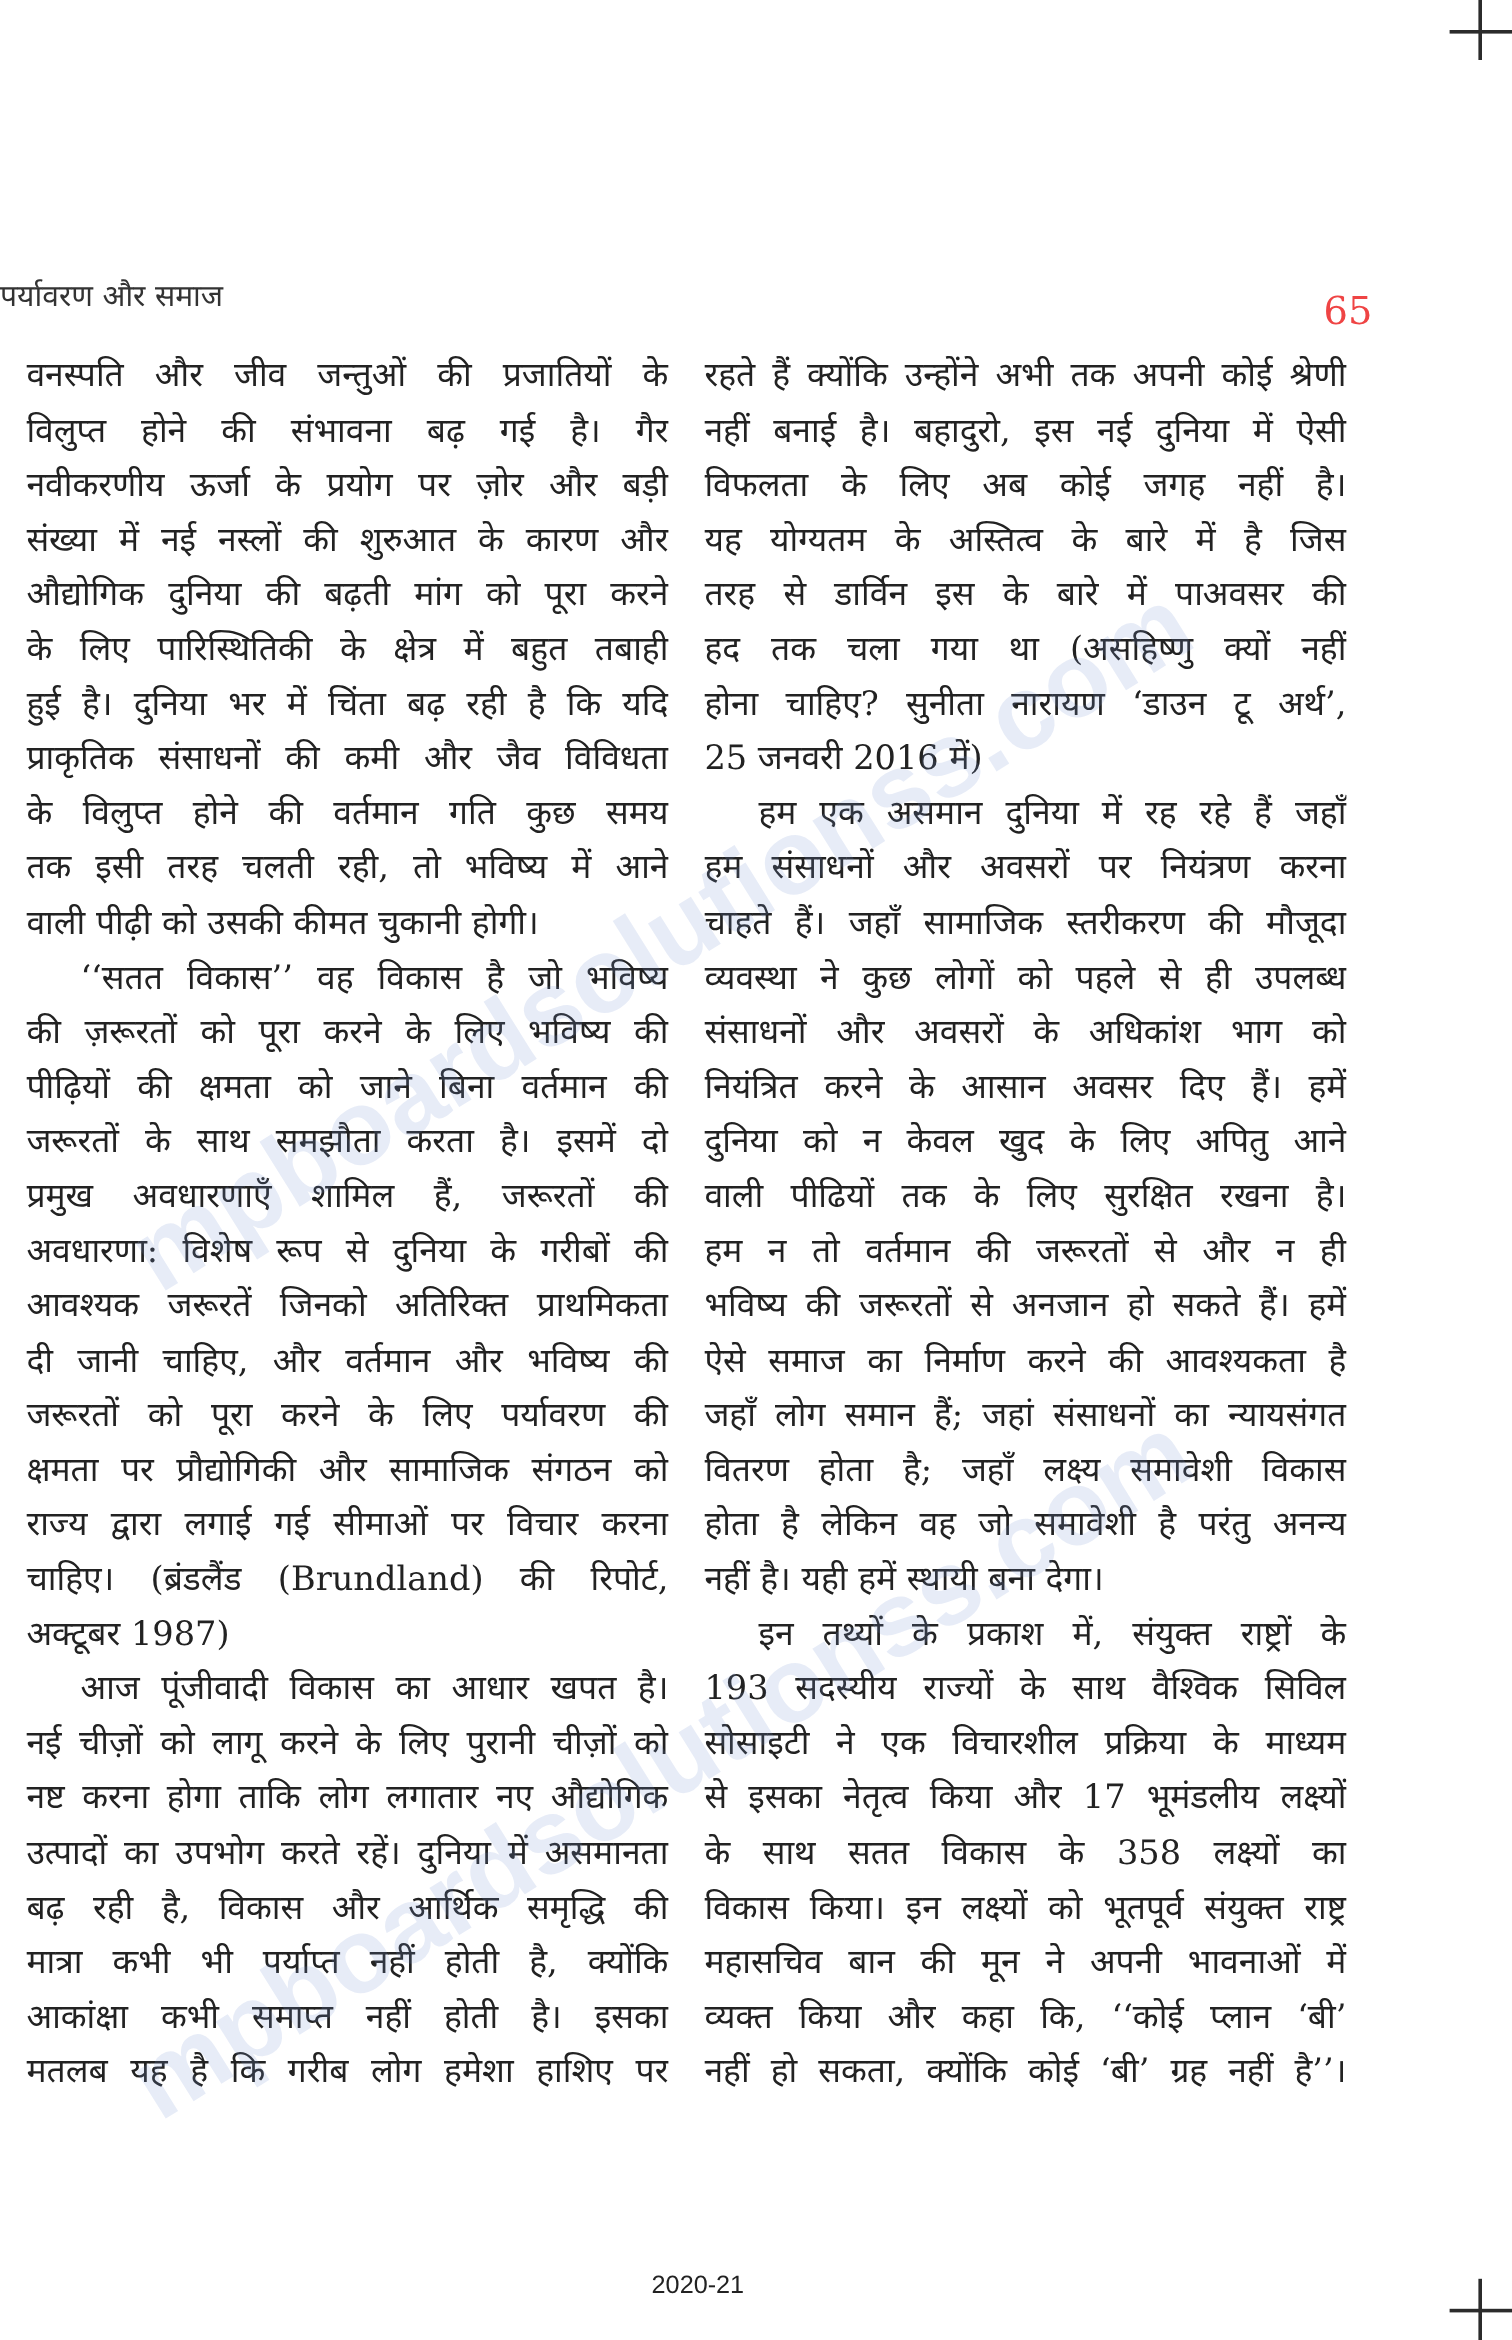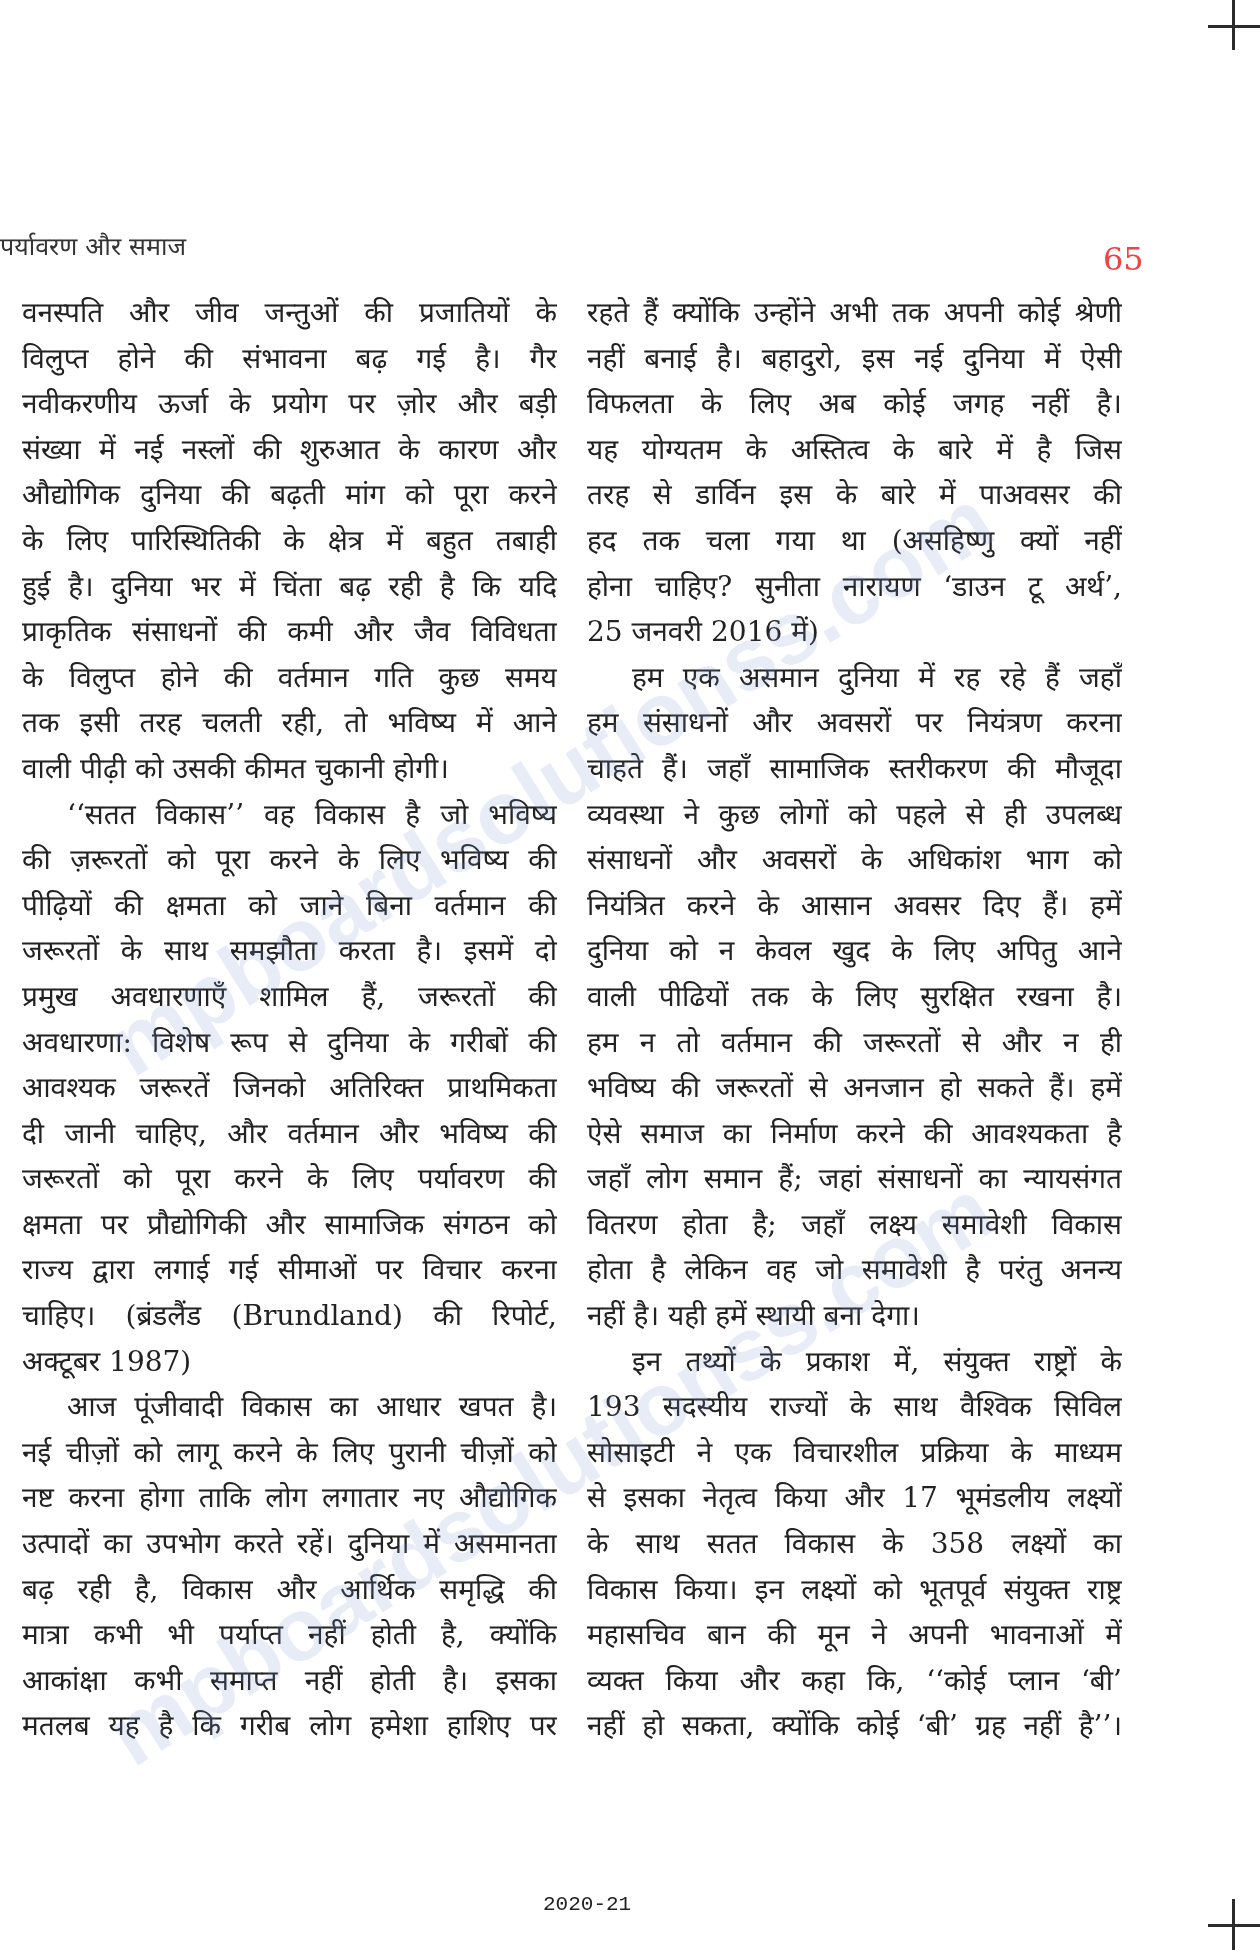--- a/index.html
+++ b/index.html
@@ -8,21 +8,21 @@
   .crop{position:absolute;background:#2b2b2b;}
   .header-title{position:absolute;left:0;top:228px;font-size:25px;color:#333;}
   .page-num{position:absolute;left:1103px;top:240px;font-size:32px;color:#ef4444;}
   .col{position:absolute;top:290px;width:535px;padding-left:22px;}
   .col.left{left:0;}
   .col.right{left:565px;}
   .line{height:45.6px;line-height:45.6px;font-size:28px;white-space:nowrap;
         text-align:justify;text-align-last:justify;overflow:hidden;letter-spacing:0px;}
   .line.last{text-align-last:left;}
   .line.indent{padding-left:45px;}
-  .footer{position:absolute;left:543px;top:1893px;font-family:Liberation Mono, monospace;font-size:21px;color:#222;}
+  .footer{position:absolute;left:543px;top:1893px;font-family:Liberation Sans, sans-serif;font-size:21px;color:#222;}
   .watermark{position:absolute;font-family:"Liberation Sans",sans-serif;font-weight:bold;
              color:rgba(120,150,210,0.18);font-size:88px;transform-origin:left top;pointer-events:none;white-space:nowrap;}
 </style>
 </head>
 <body>
 
 <div class="crop" style="left:1232px;top:0;width:3px;height:50px;"></div>
 <div class="crop" style="left:1208px;top:25px;width:52px;height:3px;"></div>
 <div class="crop" style="left:1232px;top:1899px;width:3px;height:51px;"></div>
 <div class="crop" style="left:1208px;top:1924px;width:52px;height:3px;"></div>

